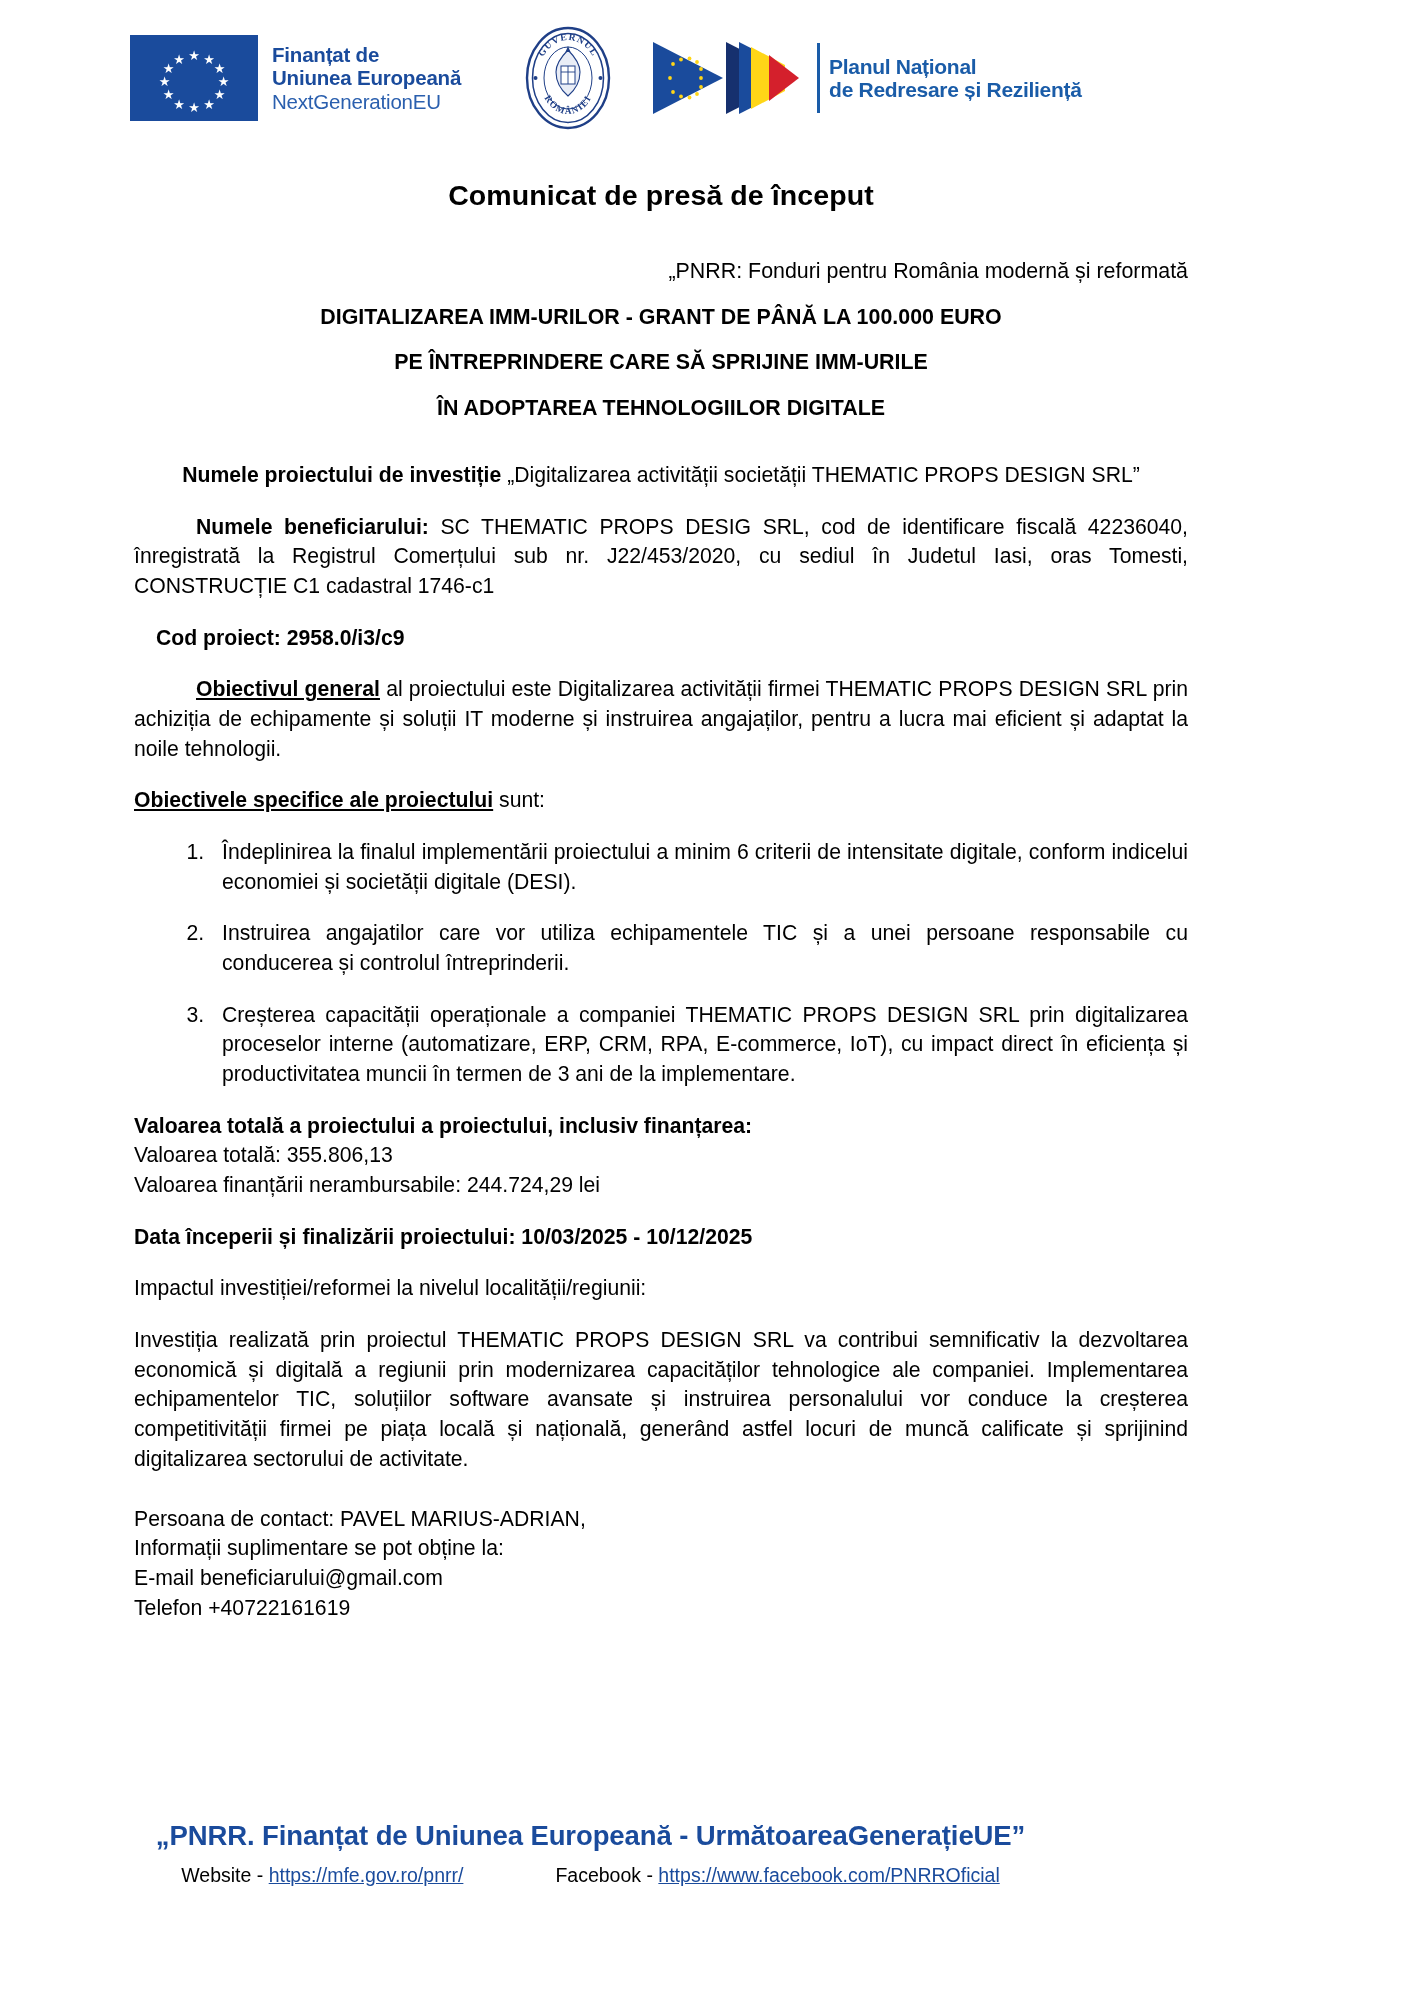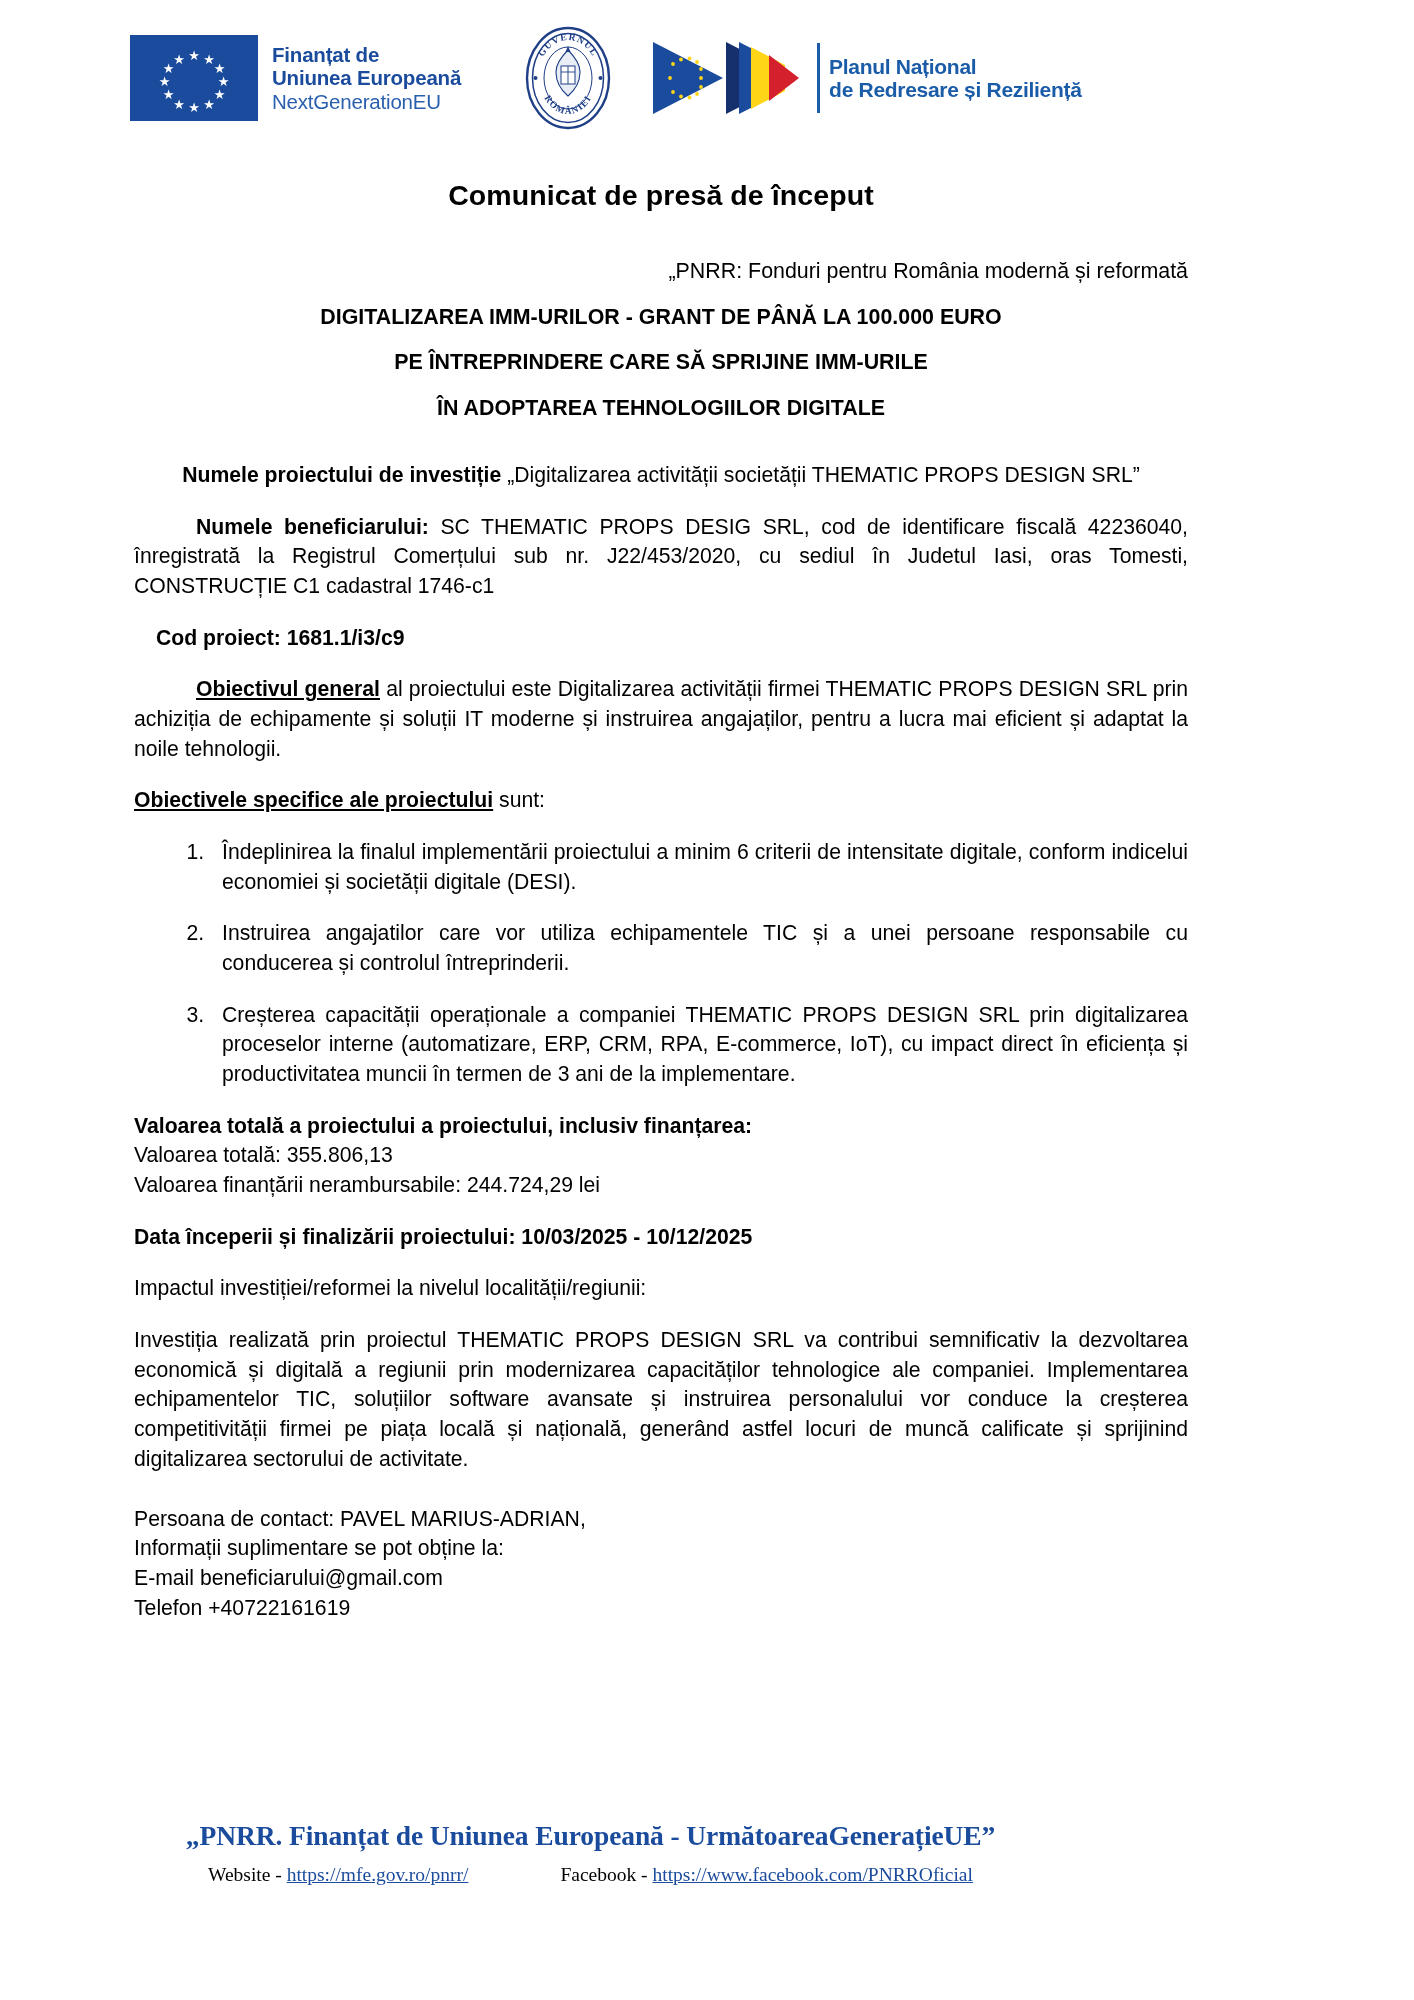--- a/index.html
+++ b/index.html
@@ -175,21 +175,20 @@
     line-height: 1.40;
   }
 
   
   .footer {
     position: absolute;
     top: 1820px;
     left: 0;
     width: 1181px;
     text-align: center;
-    font-family: Liberation Serif, serif;
   }
   .footer-title {
     font-weight: bold;
     font-size: 27.5px;
     color: #1a4b9c;
     margin: 0 0 12px 0;
     letter-spacing: -0.1px;
   }
   .footer-links {
     font-size: 19.5px;
@@ -302,21 +301,21 @@
     <div class="gap-md"></div>
 
     <p class="para center"><b>Numele proiectului de investiție</b><span> „Digitalizarea activității societății THEMATIC PROPS DESIGN SRL”</span></p>
 
     <div class="gap-md"></div>
 
     <p class="para indent"><b>Numele beneficiarului:</b><span> SC THEMATIC PROPS DESIG SRL, cod de identificare fiscală 42236040, înregistrată la Registrul Comerțului sub nr. J22/453/2020, cu sediul în Judetul Iasi, oras Tomesti, CONSTRUCȚIE C1 cadastral 1746-c1</span></p>
 
     <div class="gap-md"></div>
 
-    <p class="para indent-sm"><b>Cod proiect: 1681.1/i3/c9</b></p>
+    <p class="para indent-sm"><b>Cod proiect: 2958.0/i3/c9</b></p>
 
     <div class="gap-md"></div>
 
     <p class="para indent"><span class="ub">Obiectivul general</span><span> al proiectului este Digitalizarea activității firmei THEMATIC PROPS DESIGN SRL prin achiziția de echipamente și soluții IT moderne și instruirea angajaților, pentru a lucra mai eficient și adaptat la noile tehnologii.</span></p>
 
     <div class="gap-md"></div>
 
     <p class="para"><span class="ub">Obiectivele specifice ale proiectului</span><span> sunt:</span></p>
 
     <div class="gap-md"></div>

